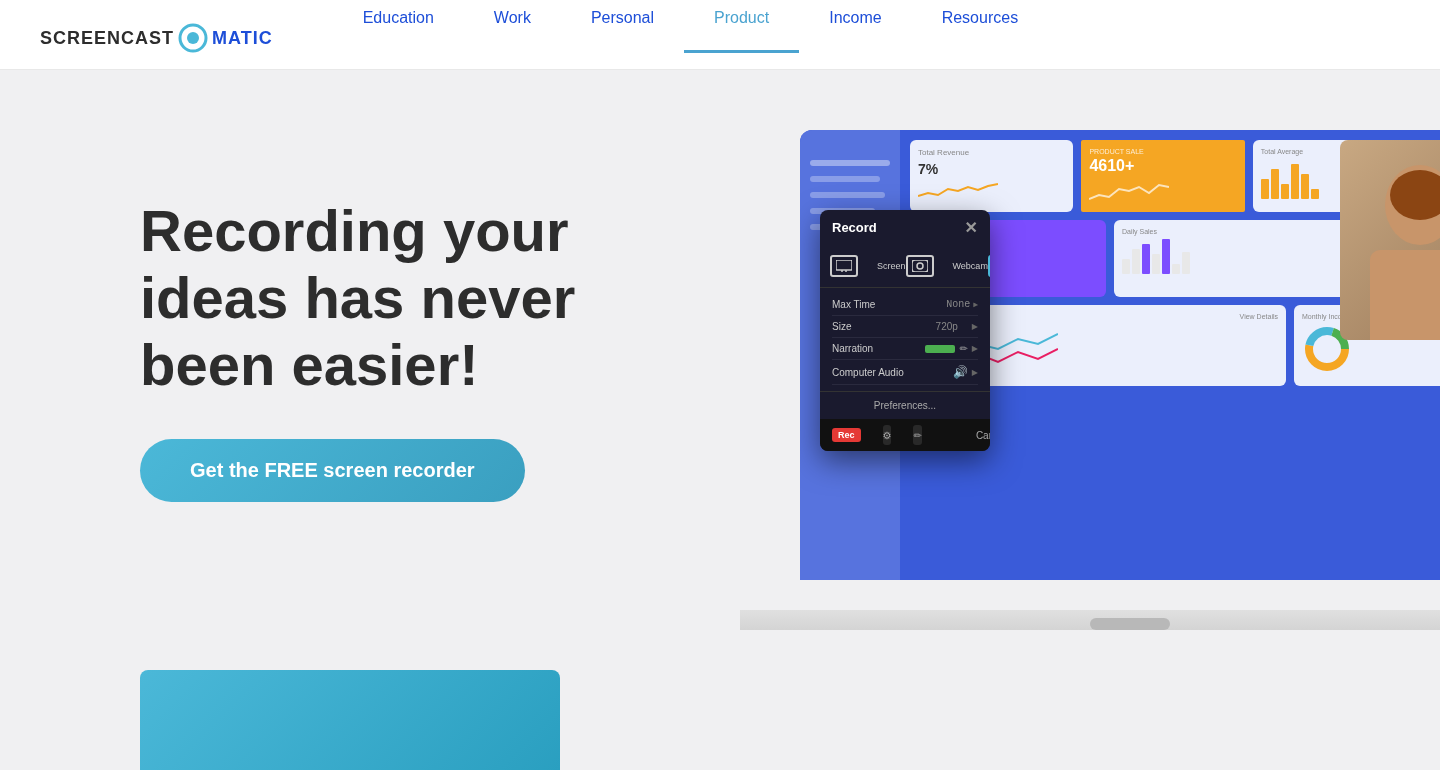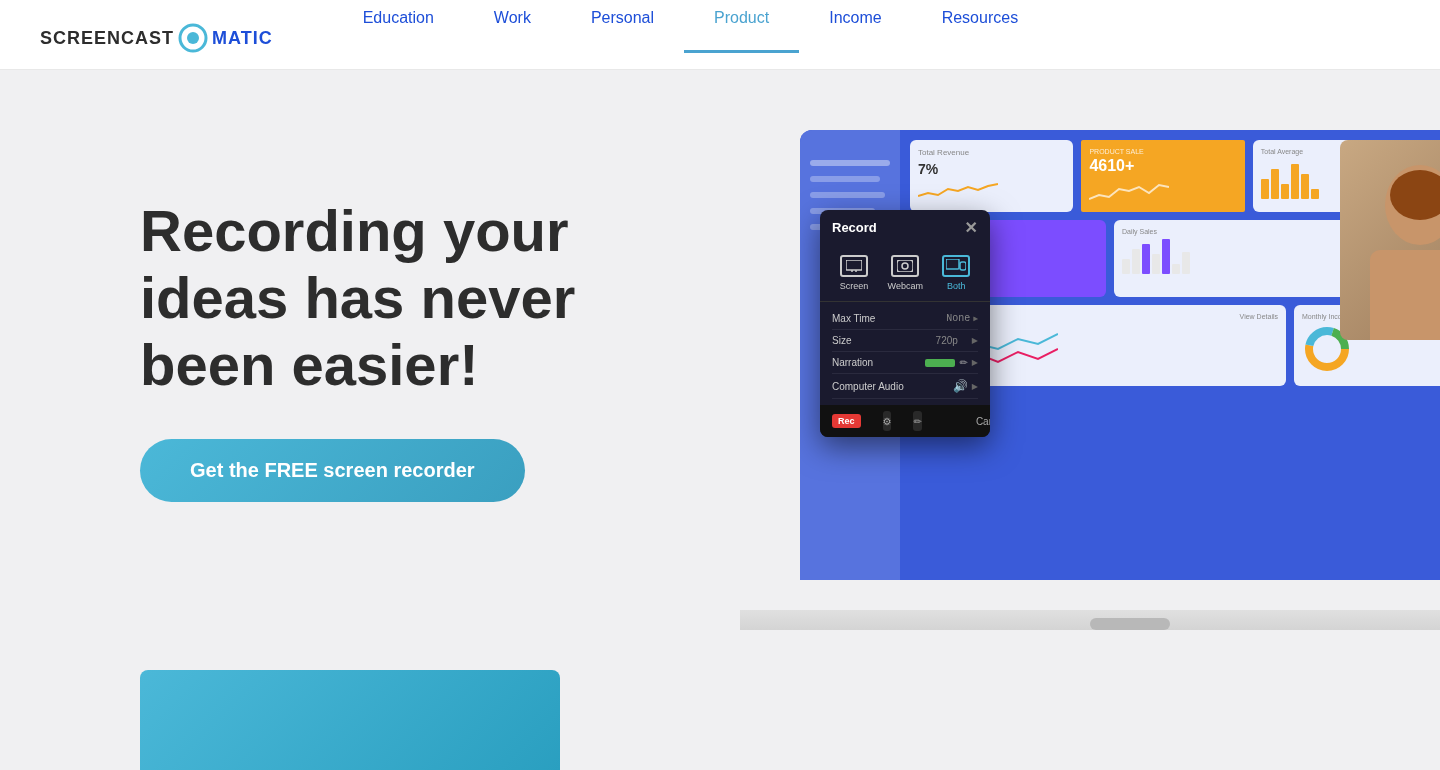--- a/index.html
+++ b/index.html
@@ -221,23 +221,23 @@
       cursor: pointer;
     }
     .record-modes {
       display: flex;
       justify-content: space-around;
       padding: 10px;
       border-bottom: 1px solid #333;
     }
     .record-mode {
       display: flex;
-      flex-direction: column;
-      align-items: center;
-      gap: 4px;
+      flex-direction: row;
+      align-items: center;
+      gap: 19px;
       color: #ccc;
       font-size: 9px;
     }
     .record-mode.active {
       color: #4ab8d8;
     }
     .mode-icon {
       width: 28px;
       height: 22px;
       border: 2px solid currentColor;
@@ -554,20 +554,21 @@
             </div>
             <div class="setting-row">
               <span>Computer Audio</span>
               <div style="display:flex;align-items:center;gap:4px;">
                 <span style="color:#aaa;font-size:12px;">🔊</span>
                 <span class="setting-arrow">▶</span>
               </div>
             </div>
           </div>
 
+          <div class="prefs-btn">Preferences...</div>
 
           <div class="record-bar">
             <span class="rec-dot">Rec</span>
             <div class="record-icon-btn">⚙</div>
             <div class="record-icon-btn">✏</div>
             <span class="cancel-text">Cancel</span>
           </div>
         </div>
       </div>
     </div>

